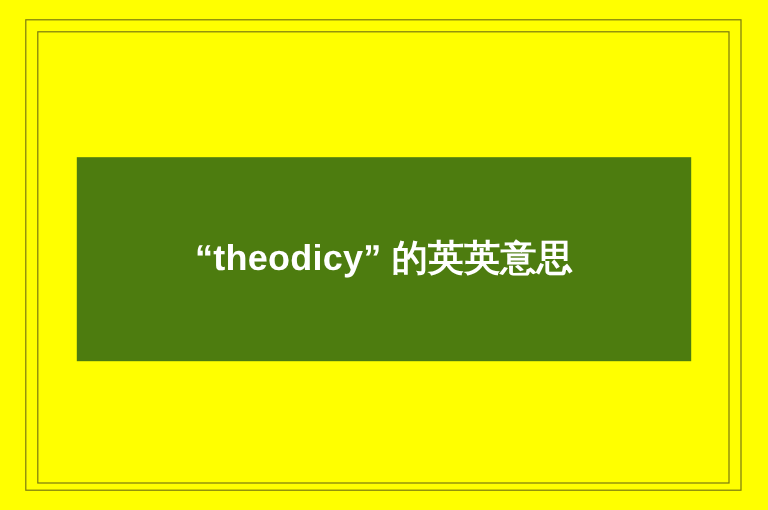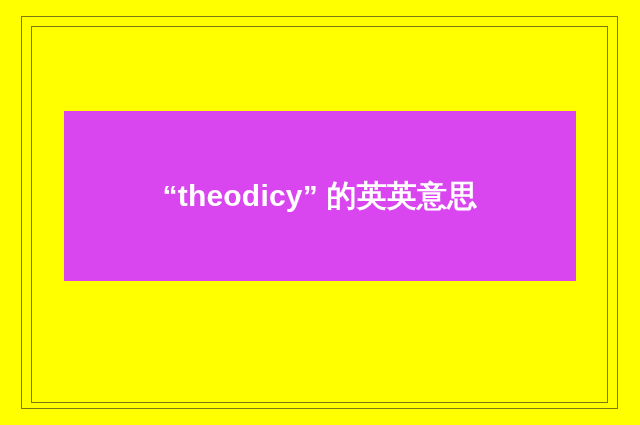--- a/index.html
+++ b/index.html
@@ -42,24 +42,24 @@
     width: 577px;
     height: 377px;
     border: 1px solid #7a7a10;
     box-sizing: border-box;
   }
 
   
   .card {
     position: absolute;
     left: 64px;
-    top: 111px;
+    top: 131px;
     width: 512px;
     height: 170px;
-    background: #d946ef;
+    background: #4d7c0f;
     display: flex;
     align-items: center;
     justify-content: flex-start;
     box-sizing: border-box;
   }
 
   .headline {
     margin: 0;
     width: 100%;
     color: #ffffff;

